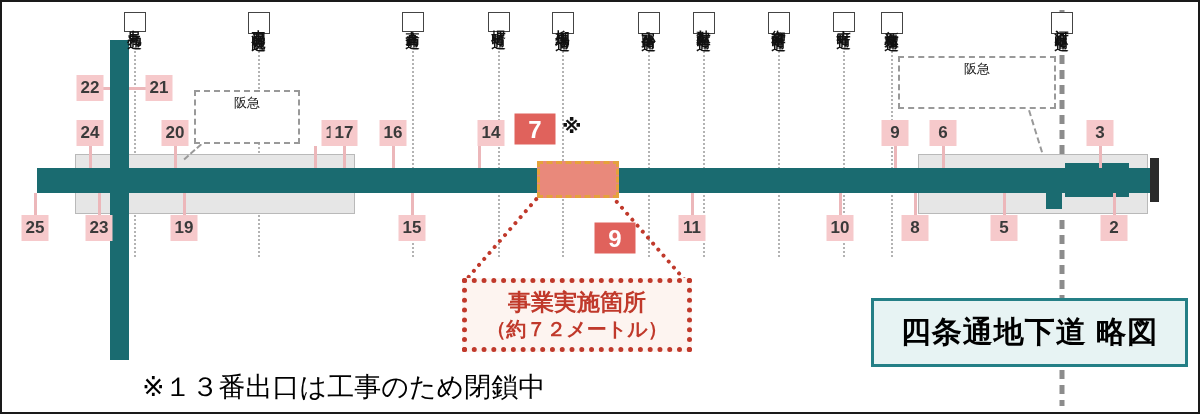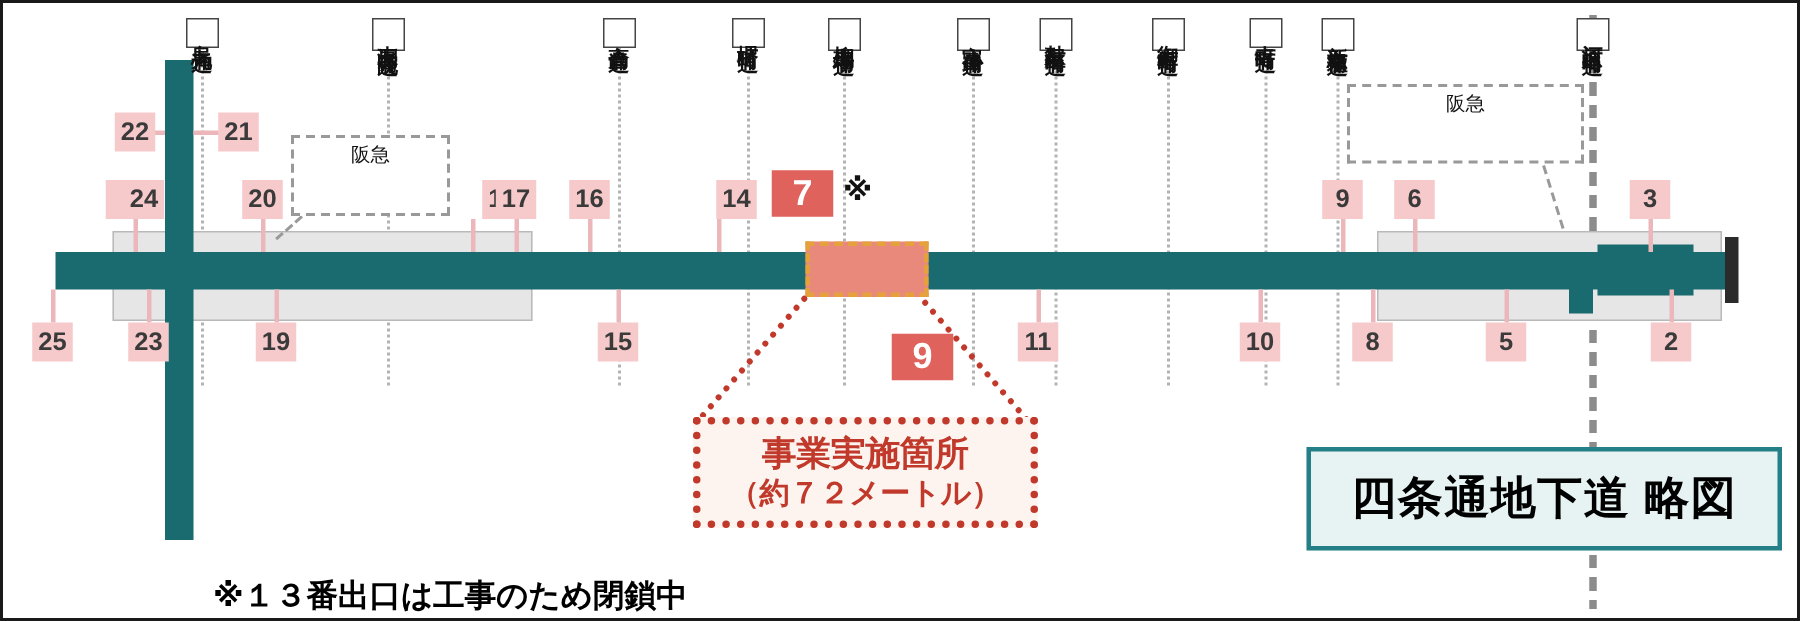--- a/index.html
+++ b/index.html
@@ -64,21 +64,21 @@
   .station-conn-karasuma{left:200px;top:143px;width:23px;transform:rotate(138.6deg);}
   .station-conn-kawaramachi{left:1028px;top:108px;width:44px;transform:rotate(72.8deg);}
 
   
   .exit{position:absolute;transform:translate(-50%,-50%);display:flex;align-items:center;justify-content:center;font-weight:bold;}
   .exit.normal{width:27px;height:26px;background:var(--exit-pink,#f6c9cb);color:#3a3a3a;font-size:17px;}
   .exit.highlight{width:41px;height:31px;background:var(--exit-red,#e0625c);color:#fff;font-size:24px;}
   .exit-stem{position:absolute;background:#ecb7ba;}
 
   .closed-marker{position:absolute;left:560px;top:112px;font-size:20px;font-weight:bold;color:#111;z-index:8;}
-  .note{position:absolute;left:140px;top:367px;font-size:21px;font-weight:bold;color:#000;z-index:8;margin-top:14px;}
+  .note{position:absolute;left:140px;top:367px;font-size:27px;font-weight:normal;color:#000;z-index:8;}
   .title-box{position:absolute;left:869px;top:296px;width:317px;height:69px;box-sizing:border-box;
     border:3px solid var(--title-border,#247f86);background:var(--title-bg,#e7f3f3);z-index:8;
     display:flex;align-items:center;justify-content:center;font-size:30px;font-weight:bold;color:#000;letter-spacing:1px;}
 </style>
 </head>
 <body>
 
 <div class="stage" data-name="stage" style="--passage-teal: #1a6b70; --exit-pink: #f6c9cb; --exit-red: #e0625c; --highlight-fill: #e9897b; --highlight-border: #e5a23c; --callout-red: #c0392b; --title-border: #247f86; --title-bg: #e7f3f3;">
 
   <div class="layer" data-name="street-lines-layer">
@@ -135,21 +135,21 @@
       <div class="street-label" data-name="street-label" style="left: 842px;">寺町通</div>
       <div class="street-label" data-name="street-label" style="left: 890px;">新京極通</div>
       <div class="street-label" data-name="street-label" style="left: 1060px;">河原町通</div>
     </div>
   <div class="layer" data-name="exits-layer">
       <div class="exit-stem" data-name="exit-stem" style="left: 101px; top: 84.5px; width: 7px; height: 3px;"></div>
       <div class="exit normal" data-name="exit-22" style="left: 88px; top: 86px;">22</div>
       <div class="exit-stem" data-name="exit-stem" style="left: 127px; top: 84.5px; width: 17px; height: 3px;"></div>
       <div class="exit normal" data-name="exit-21" style="left: 157px; top: 86px;">21</div>
       <div class="exit-stem" data-name="exit-stem" style="left: 86.5px; top: 144px; width: 3px; height: 22px;"></div>
-      <div class="exit normal" data-name="exit-24" style="left: 88px; top: 131px; padding-left: 12px;">24</div>
+      <div class="exit normal" data-name="exit-24" style="left: 88px; top: 131px;">24</div>
       <div class="exit-stem" data-name="exit-stem" style="left: 171.5px; top: 144px; width: 3px; height: 22px;"></div>
       <div class="exit normal" data-name="exit-20" style="left: 173px; top: 131px;">20</div>
       <div class="exit-stem" data-name="exit-stem" style="left: 311.5px; top: 144px; width: 3px; height: 22px;"></div>
       <div class="exit normal" data-name="exit-18" style="left: 313px; top: 131px; margin-left: 20px;">18</div>
       <div class="exit-stem" data-name="exit-stem" style="left: 340.5px; top: 144px; width: 3px; height: 22px;"></div>
       <div class="exit normal" data-name="exit-17" style="left: 342px; top: 131px;">17</div>
       <div class="exit-stem" data-name="exit-stem" style="left: 389.5px; top: 144px; width: 3px; height: 22px;"></div>
       <div class="exit normal" data-name="exit-16" style="left: 391px; top: 131px;">16</div>
       <div class="exit-stem" data-name="exit-stem" style="left: 475.5px; top: 144px; width: 3px; height: 22px;"></div>
       <div class="exit normal" data-name="exit-14" style="left: 489px; top: 131px;">14</div>

